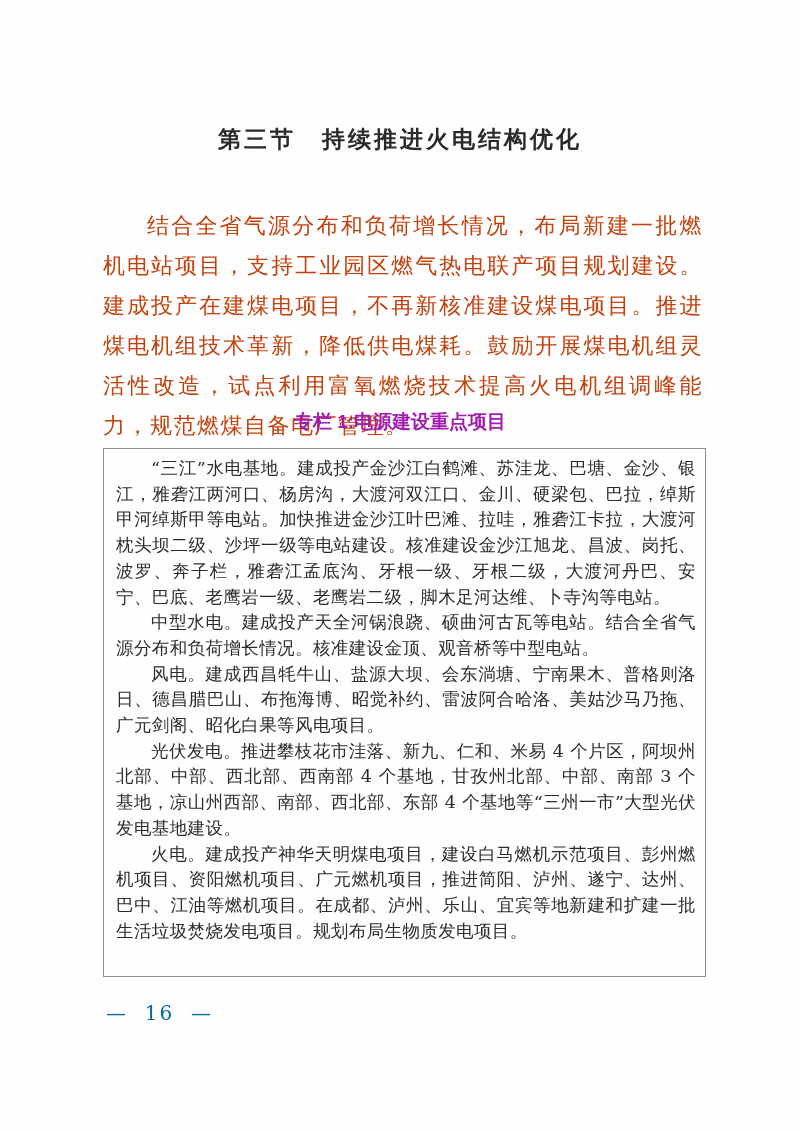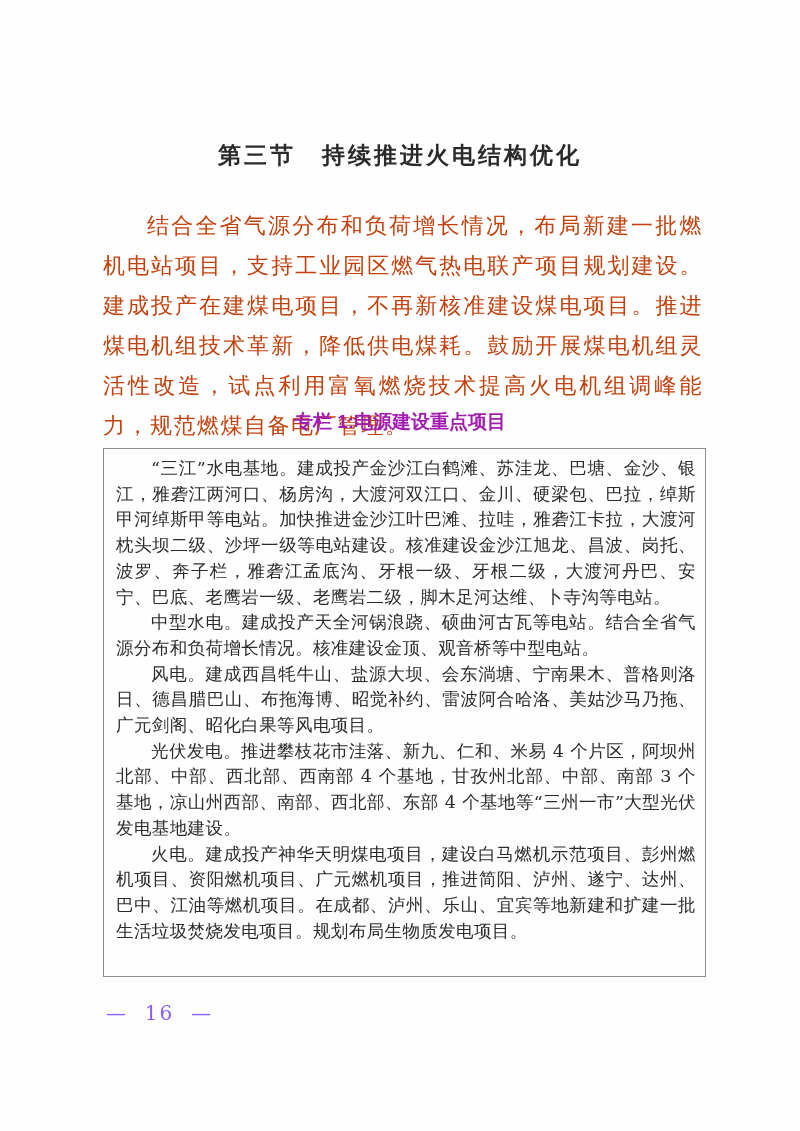--- a/index.html
+++ b/index.html
@@ -12,21 +12,21 @@
     position: relative;
     width: 800px;
     height: 1131px;
     background: #fefefe;
     color: #262626;
     font-family: "DejaVu Serif", "Liberation Serif", serif;
     overflow: hidden;
   }
   .section-title {
     position: absolute;
-    top: 140px;
+    top: 124px;
     left: 0;
     width: 100%;
     margin: 0;
     text-align: center;
     font-size: 23px;
     font-weight: 700;
     letter-spacing: 3px;
     color: #2a2a2a;
     white-space: pre;
   }
@@ -75,21 +75,21 @@
     text-justify: inter-character;
     text-indent: 2em;
     color: #2b2b2b;
   }
   .page-number {
     position: absolute;
     top: 1001px;
     left: 106px;
     font-size: 20px;
     letter-spacing: 2px;
-    color: #8b5cf6;
+    color: #0369a1;
     white-space: pre;
   }
 </style>
 </head>
 <body>
 
 <div class="page">
 
   <h1 class="section-title">第三节　持续推进火电结构优化</h1>
 

